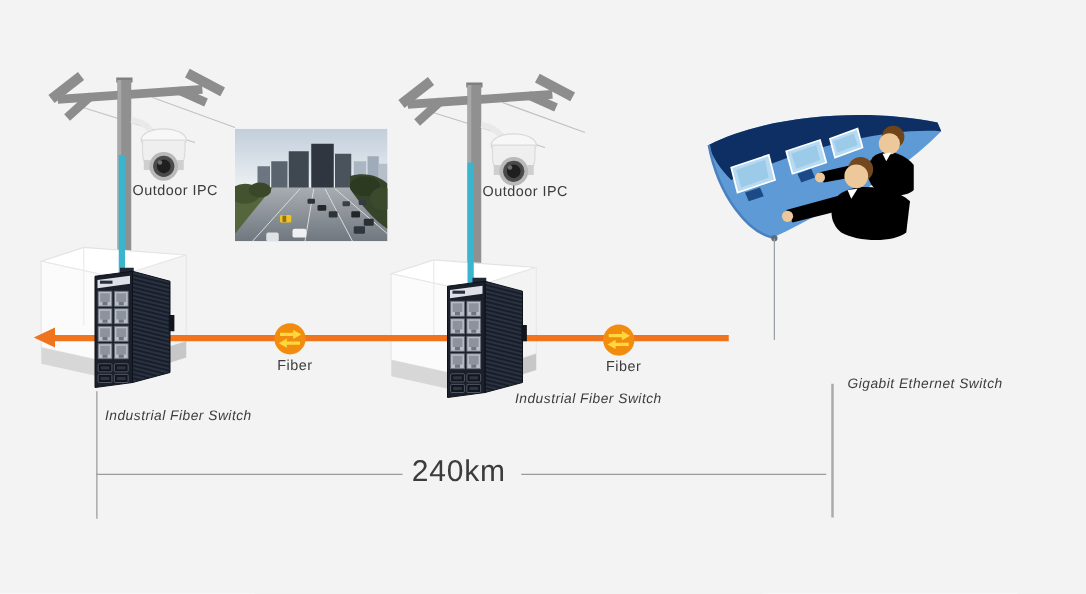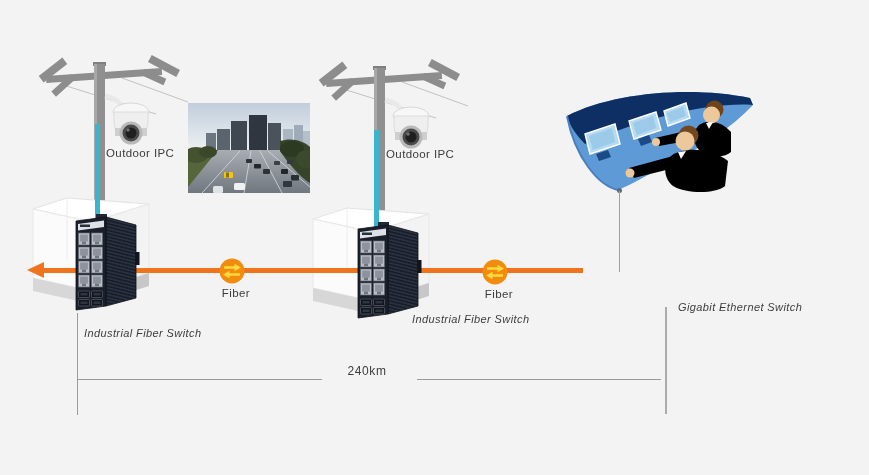--- a/index.html
+++ b/index.html
@@ -8,21 +8,21 @@
     background:var(--c-bg,#f3f3f4);
     font-family:"Liberation Sans",sans-serif;
   }
   .abs{position:absolute;}
   .label{
     position:absolute;color:var(--c-text,#3c3c3c);white-space:nowrap;
     letter-spacing:0.4px;
   }
   .lbl-sm{font-size:11.5px;}
   .lbl-md{font-size:11px;font-style:italic;}
-  .lbl-km{font-size:12px;letter-spacing:0.6px;text-align:center;}
+  .lbl-km{font-size:24px;letter-spacing:0.6px;text-align:center;}
   .lbl-center{text-align:right;}
   .cable{position:absolute;width:5px;background:var(--c-camera_cable,#3ab5ce);}
   .fiber-line{position:absolute;height:4.5px;background:var(--c-fiber_line,#f0741e);}
   .fiber-arrowhead{
     position:absolute;width:0;height:0;
     border-top:8px solid transparent;border-bottom:8px solid transparent;
     border-right:17px solid var(--c-fiber_line,#f0741e);
   }
   .measure-v{position:absolute;width:1px;background:var(--c-measure_line,#9b9b9b);}
   .measure-v2{position:absolute;width:2px;background:#ababab;}

